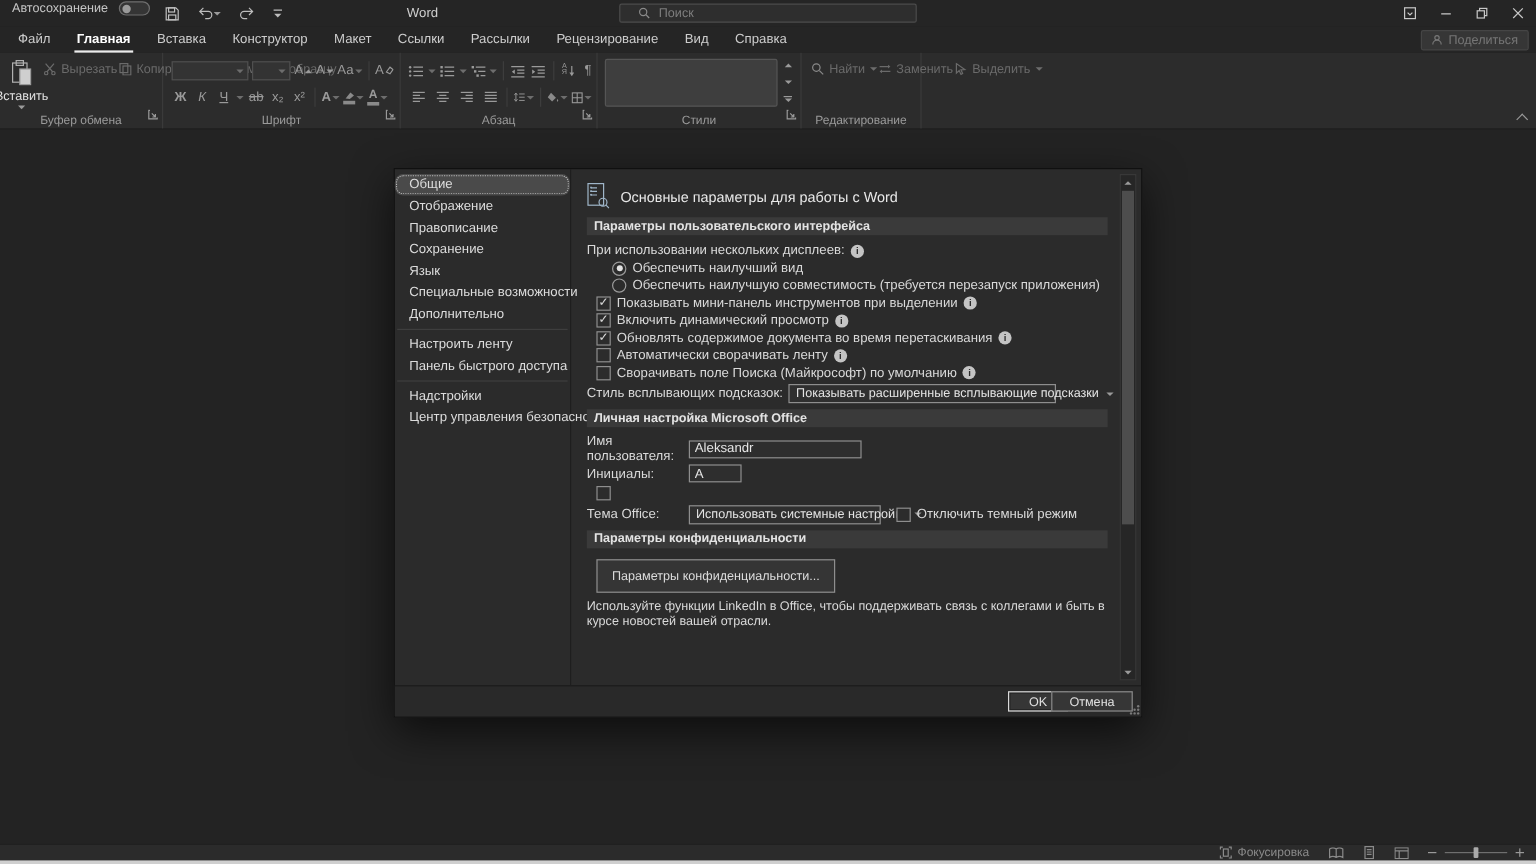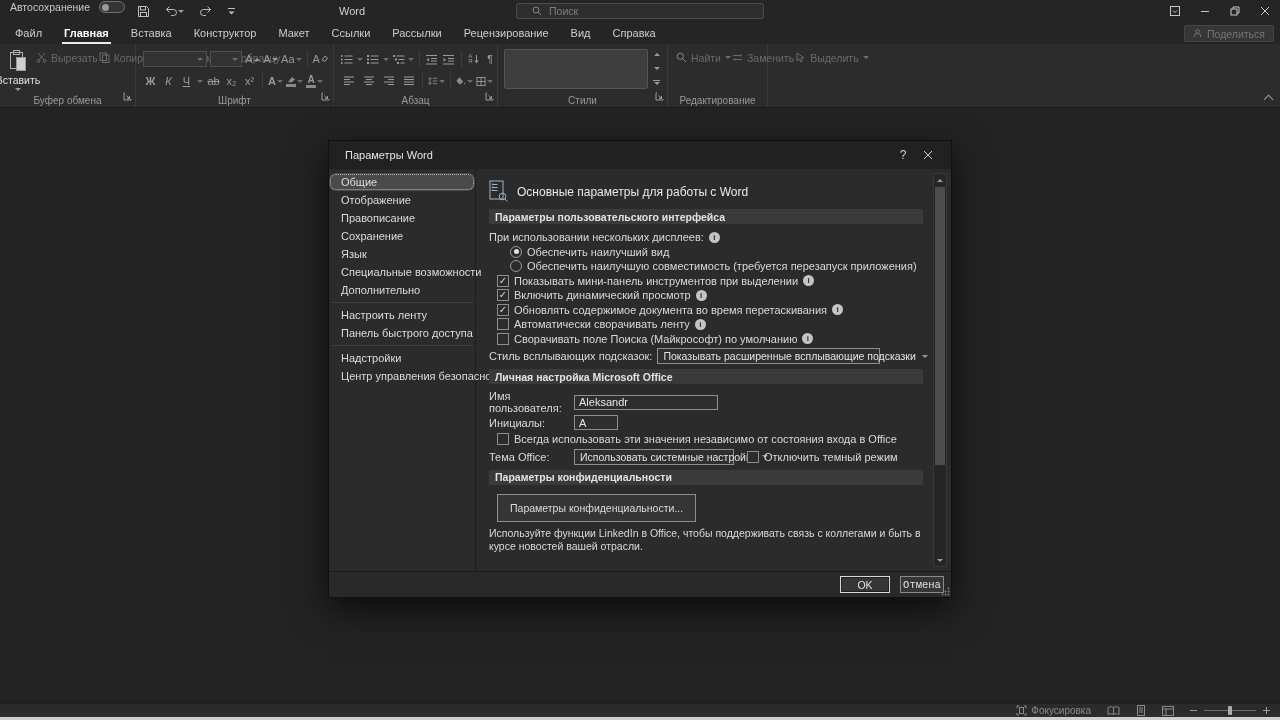--- a/index.html
+++ b/index.html
@@ -114,21 +114,21 @@
   .dd.theme-dd{width:160px;}
   .flabel{flex:none;width:80px;}
   .tin{height:15px;border:1px solid #8e8e8e;background:#2e2e2e;color:#e6e6e6;font-size:11px;padding:0 4px;outline:none;}
   .tin.name{width:144px;}
   .tin.init{width:44px;}
   .privacy-btn{display:inline-flex;align-items:center;height:28px;margin:3px 0 4px 8px;padding:0 12px;background:#353535;border:1px solid #8e8e8e;color:#dcdcdc;font-size:10.5px;}
   .li-desc{font-size:10.5px;line-height:13px;color:#d9d9d9;margin:1px 0 3px;max-width:445px;}
   .dlg-footer{flex:none;height:26px;background:#292929;border-top:1px solid #1c1c1c;position:relative;}
   .btn{position:absolute;top:4px;height:17px;display:flex;align-items:center;justify-content:center;background:#363636;color:#e0e0e0;font-size:10.5px;}
   .btn.ok{right:61px;width:50px;border:1px solid #d9d9d9;box-shadow:inset 0 0 0 1px #202020;}
-  .btn.cancel{right:7px;width:44px;border:1px solid #8a8a8a;font-family:Liberation Mono, monospace;}
+  .btn.cancel{right:7px;width:68px;border:1px solid #8a8a8a;}
   .grip{position:absolute;right:1px;bottom:1px;}
 </style>
 </head>
 <body>
 
 <div class="app">
 
   <div class="titlebar">
     <div class="tb-left">
       <span class="autosave-lbl">Автосохранение</span>
@@ -502,29 +502,20 @@
     </div>
 
     <div style="flex:1;position:relative;border-right:none;">
       <span class="rib-collapse"></span>
     </div>
   </div>
 
   <div class="doc-area"></div>
 
   <div class="dialog">
-    <div class="dlg-title">
-      <span class="t">Параметры Word</span>
-      <span class="dlg-help">?</span>
-      <span class="dlg-close">
-        <svg width="10" height="10" viewBox="0 0 10 10">
-            <path d="M1 1 L9 9 M9 1 L1 9" stroke="#cfcfcf"></path>
-          </svg>
-      </span>
-    </div>
     <div class="dlg-body">
       <div class="dlg-side">
         <div class="side-item checked">Общие</div>
         <div class="side-item">Отображение</div>
         <div class="side-item">Правописание</div>
         <div class="side-item">Сохранение</div>
         <div class="side-item">Язык</div>
         <div class="side-item">Специальные возможности</div>
         <div class="side-item">Дополнительно</div>
         <div class="side-div"></div>
@@ -605,21 +596,20 @@
         <div class="row">
           <span class="flabel">Имя пользователя:</span>
           <input class="tin name" value="Aleksandr" style="">
         </div>
         <div class="row" style="margin-top:1px;">
           <span class="flabel">Инициалы:</span>
           <input class="tin init" value="A" style="">
         </div>
         <div class="row ind-cb" style="margin-top:2px;">
           <span class="cb"></span>
-          <span>Всегда использовать эти значения независимо от состояния входа в Office</span>
         </div>
         <div class="row" style="margin-top:2px;">
           <span class="flabel">Тема Office:</span>
           <div class="dd theme-dd">
             <span>Использовать системные настройки</span>
               <span class="caret"></span>
           </div>
           <span class="cb" style="margin-left:8px;"></span>
           <span>Отключить темный режим</span>
         </div>

